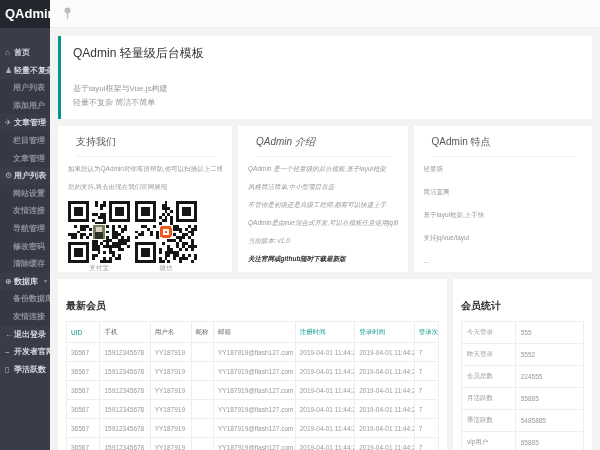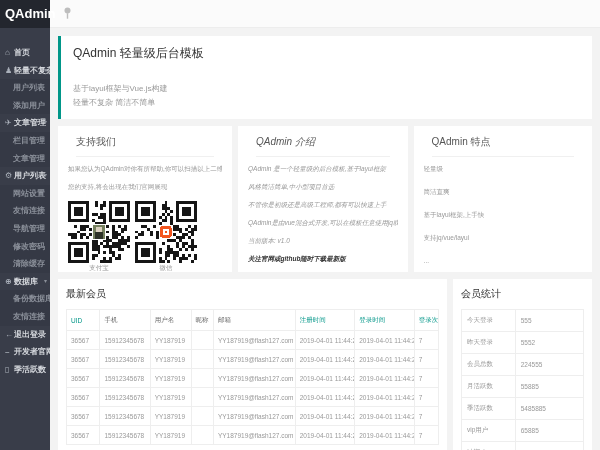--- a/index.html
+++ b/index.html
@@ -46,21 +46,21 @@
 
   .qr-row { display:flex; gap:5px; margin-top:2px; }
   .qr { text-align:center; }
   .qr-img { width:62px; height:62px; }
   .qr-img svg { display:block; }
   .qr-cap { font-size:6.5px; color:#999; margin-top:1px; }
 
   .bottom-row { display:flex; gap:6px; margin-top:7px; align-items:flex-start; }
   .card-members { flex:1 1 auto; padding:6px 8px 10px; }
   .card-stats { width:139px; flex:0 0 139px; padding:6px 8px 10px; }
-  .card h3 { font-size:10px; font-weight:400; color:#333; margin:2px 0 8px; }
+  .card h3 { font-size:10px; font-weight:700; color:#333; margin:14px 0 8px; }
 
   table { width:100%; border-collapse:collapse; table-layout:fixed; }
   th, td { border:1px solid #eee; font-size:6.5px; font-weight:normal; text-align:left;
            padding:5.5px 4px; color:#999; white-space:nowrap; overflow:hidden; }
   th { color:#666; background:#fff; cursor:pointer; }
   th[data-accent="true"] { color:#009688; }
   .card-members th:nth-child(1), .card-members td:nth-child(1) { width:9%; }
   .card-members th:nth-child(2), .card-members td:nth-child(2) { width:13.5%; }
   .card-members th:nth-child(3), .card-members td:nth-child(3) { width:11%; }
   .card-members th:nth-child(4), .card-members td:nth-child(4) { width:6%; }

